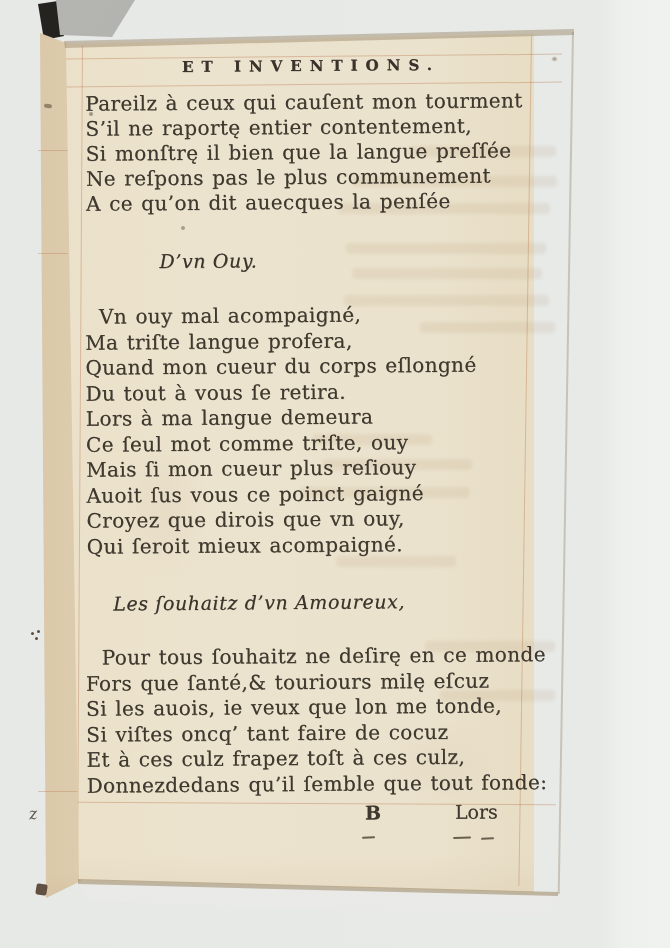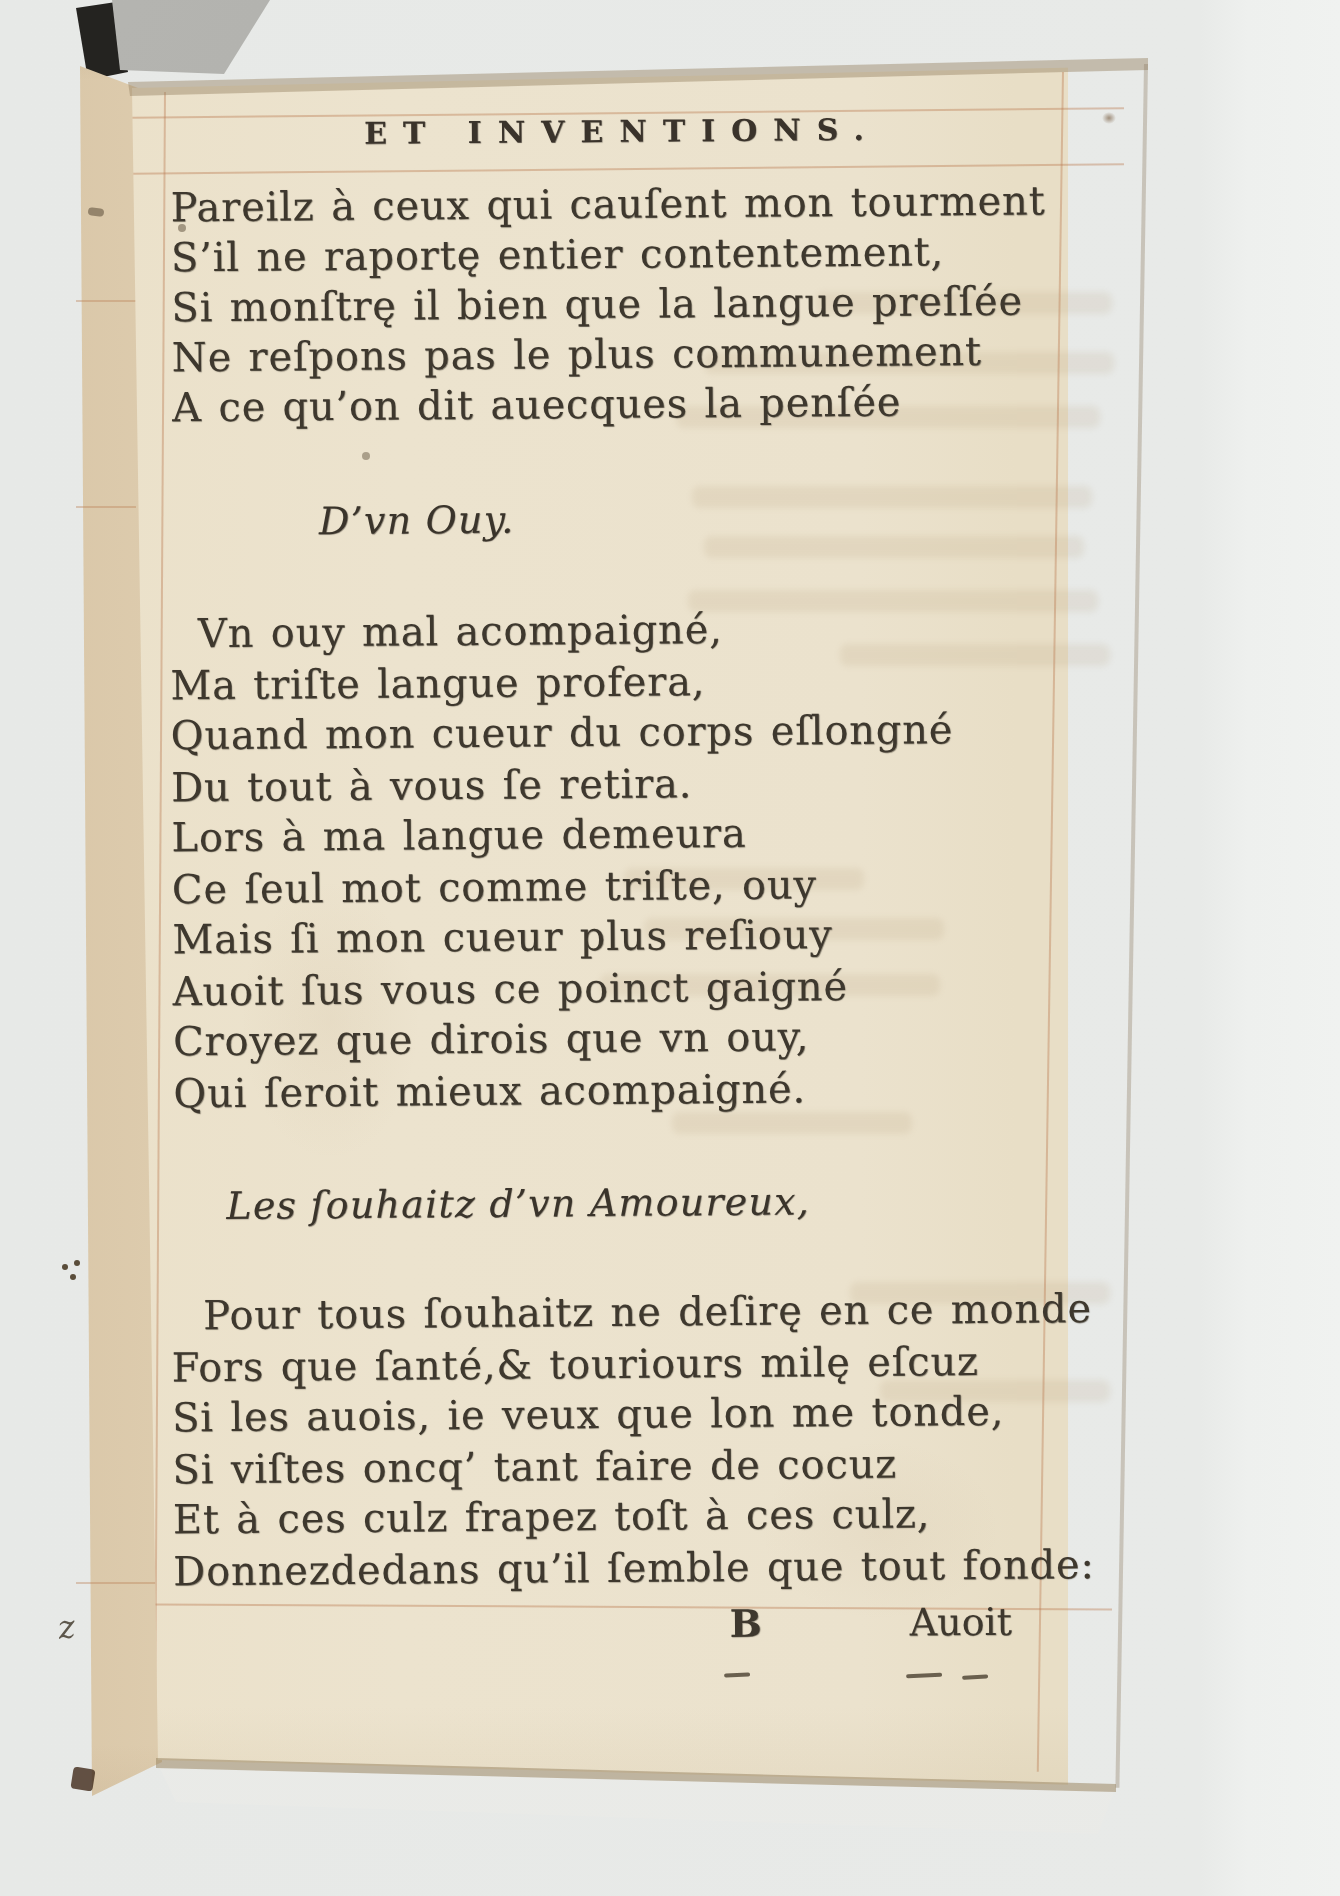--- a/index.html
+++ b/index.html
@@ -158,21 +158,21 @@
       <div class="poem" id="poem3">
         <div class="line">Pour tous ſouhaitz ne deſirę en ce monde</div>
         <div class="line">Fors que ſanté,&amp; touriours milę eſcuz</div>
         <div class="line">Si les auois, ie veux que lon me tonde,</div>
         <div class="line">Si viſtes oncq’ tant faire de cocuz</div>
         <div class="line">Et à ces culz frapez toſt à ces culz,</div>
         <div class="line">Donnezdedans qu’il ſemble que tout fonde:</div>
       </div>
 
       <div class="sig" id="sig-b">B</div>
-      <div class="sig" id="catchword">Auoit</div>
+      <div class="sig" id="catchword">Lors</div>
       <div class="dash" style="left:359px;top:837px;width:13px;transform:rotate(-2deg);"></div>
       <div class="dash" style="left:450px;top:838px;width:18px;transform:rotate(-2deg);"></div>
       <div class="dash" style="left:478px;top:839px;width:13px;transform:rotate(-3deg);"></div>
     </div>
   </div>
 
   <div class="top-rim"></div>
   <div class="bottom-rim"></div>
   <div class="right-rim"></div>
   <div class="binding-spot"></div>

